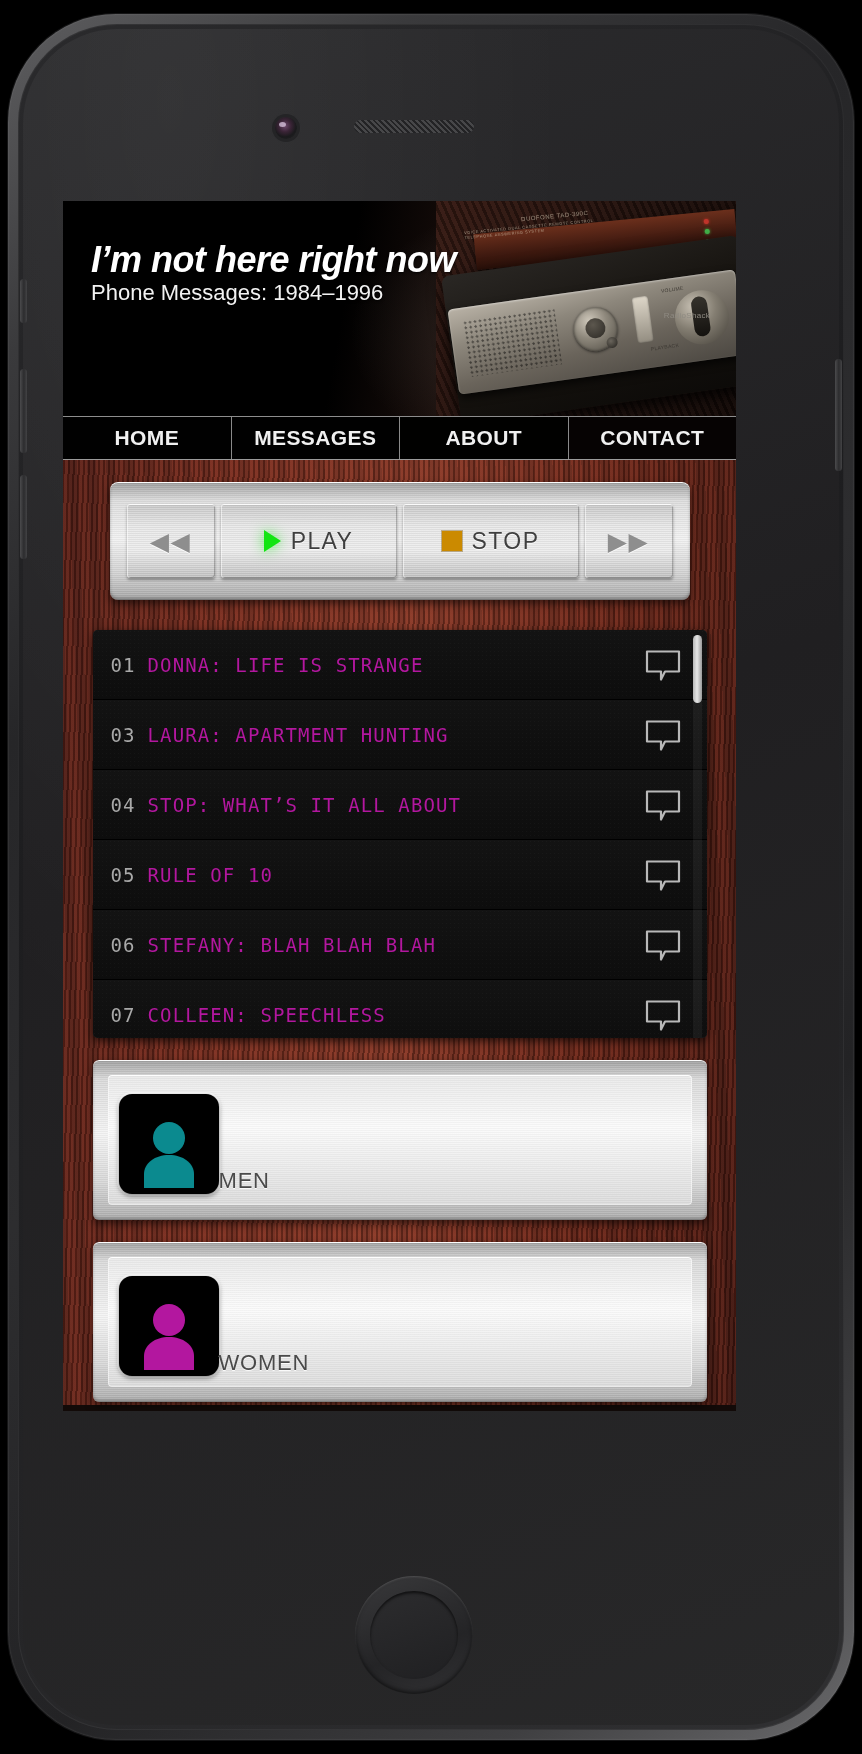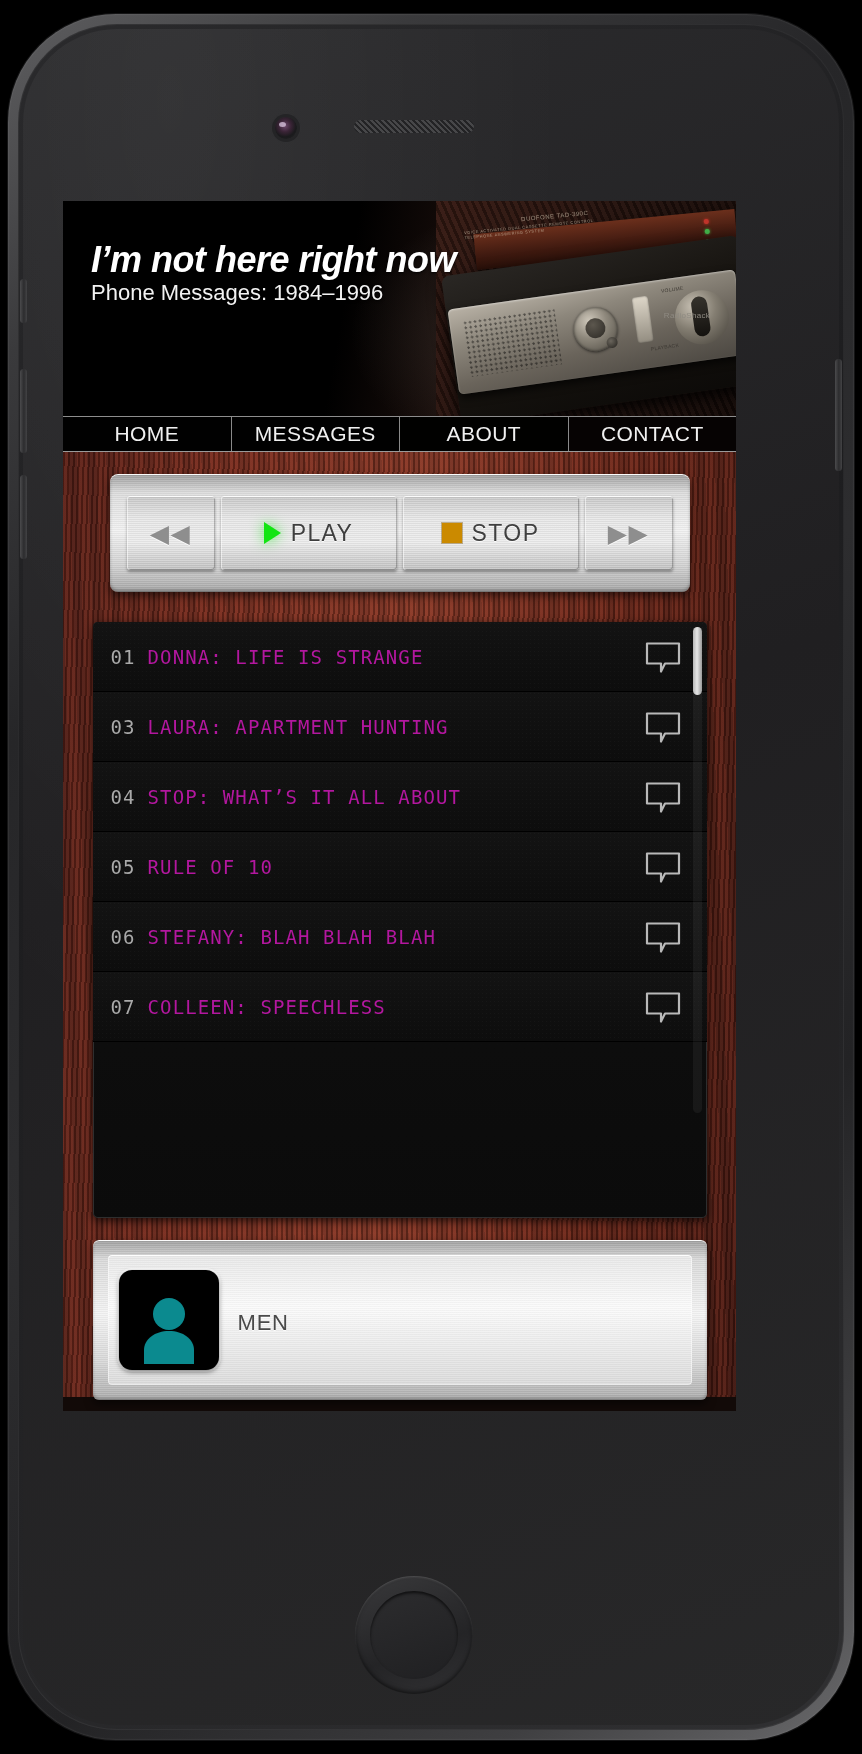--- a/index.html
+++ b/index.html
@@ -227,24 +227,25 @@
     font-size: 22px;
     font-weight: 400;
     color: #f2f2f2;
     text-shadow: 0 1px 3px rgba(0,0,0,.9);
   }
 
   
   #site-nav {
     position: relative;
     display: flex;
-    height: 36px;
+    height: 44px;
     border-top: 1px solid #8d8d8d;
     border-bottom: 1px solid #9a9a9a;
     background: rgba(0,0,0,.45);
+    font-weight: bold;
   }
   .nav-item {
     flex: 1 1 0;
     display: flex;
     align-items: center;
     justify-content: center;
     font-size: 21px;
     color: #f0f0f0;
     letter-spacing: .4px;
     border-right: 1px solid #8a8a8a;
@@ -326,21 +327,21 @@
   .icon-stop-sq {
     width: 20px; height: 20px;
     background: #cb8a00;
     box-shadow: 0 0 0 1px rgba(120,80,0,.4);
   }
 
   
   #message-list {
     margin: 30px auto 12px;
     width: 614px;
-    height: 596px;
+    height: 408px;
     border-radius: 5px;
     background: linear-gradient(180deg,#121212,#0b0b0b);
     box-shadow: 0 3px 10px rgba(0,0,0,.7), inset 0 0 0 1px #2e2e2e;
     position: relative;
     overflow: hidden;
     text-align: center;
   }
   .msg-row {
     position: relative;
     height: 70px;
@@ -403,22 +404,21 @@
     box-shadow:
       inset 0 1px 0 rgba(255,255,255,.95),
       inset 0 -2px 3px rgba(0,0,0,.28),
       0 4px 9px rgba(0,0,0,.55);
   }
   .card-inner {
     height: 100%;
     border-radius: 4px;
     padding: 11px;
     display: flex;
-    align-items: center;
-    gap: 19px;
+    align-items: flex-end;
     background:
       repeating-linear-gradient(180deg, rgba(255,255,255,.09) 0 1px, rgba(0,0,0,.03) 1px 2px),
       linear-gradient(180deg,#e9e9e9,#fbfbfb 40%,#dcdcdc);
     box-shadow: inset 0 1px 0 rgba(255,255,255,.9), inset 0 0 0 1px rgba(255,255,255,.5);
   }
   .avatar-tile {
     flex: 0 0 auto;
     width: 100px; height: 100px;
     border-radius: 13px;
     background: #000;

